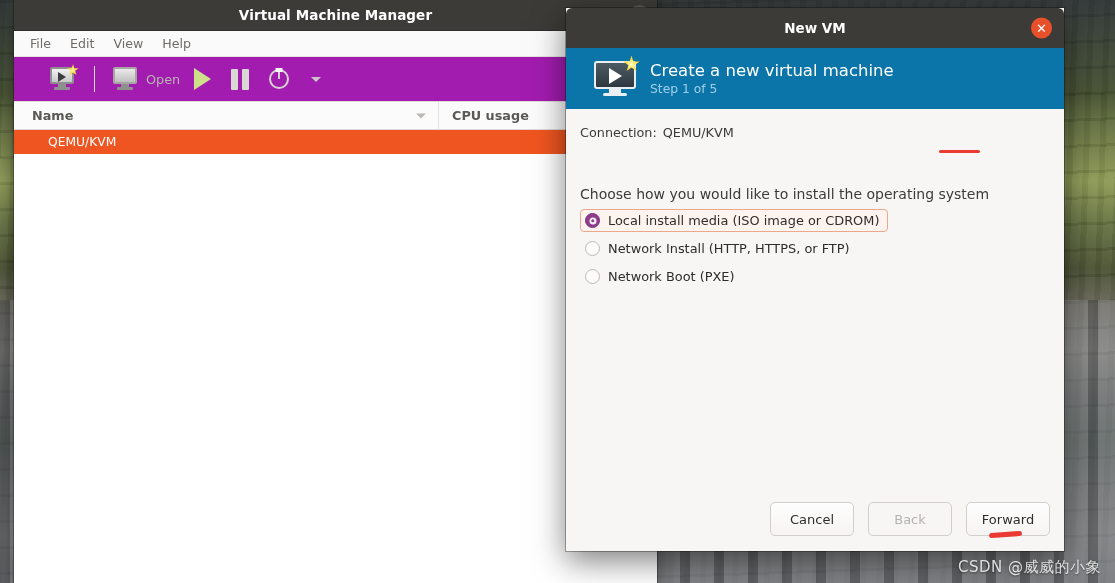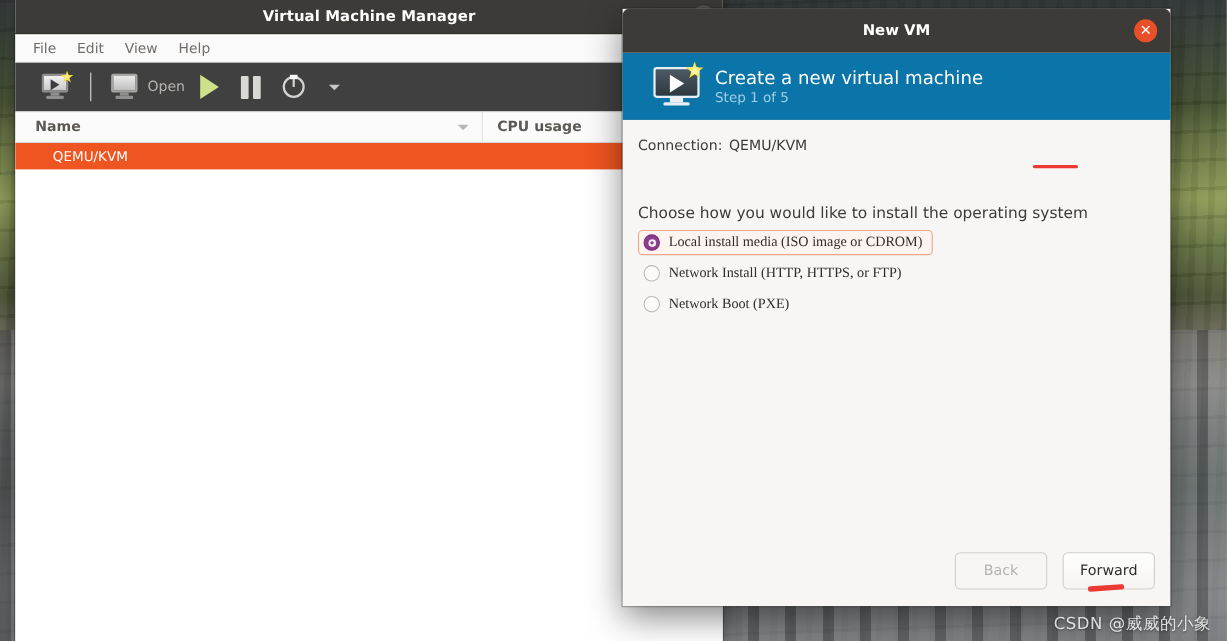--- a/index.html
+++ b/index.html
@@ -80,22 +80,22 @@
   .wbtn.close { background: #5a5852; border-radius: 50%; width: 21px; height: 21px; }
   .wbtn.close .glyph { color: #f3f1ee; font-size: 13px; font-weight: 600; }
 
   .vmm-menubar {
     height: 26px; background: #fbfafa; border-bottom: 1px solid #e6e3e0;
     display: flex; align-items: center; padding-left: 16px; gap: 19px;
   }
   .menu-item { font-size: 12.6px; color: #6f6c68; }
 
   .vmm-toolbar {
-    height: 45px; background: #404040; border-bottom: 1px solid #dedbd8;
-    display: flex; align-items: center; padding-left: 20px; gap: 0px;
+    height: 45px; background: #a21caf; border-bottom: 1px solid #dedbd8;
+    display: flex; align-items: center; padding-left: 32px; gap: 0px;
   }
   .tb-sep { width: 1px; height: 26px; background: #dddad7; margin: 0 14px; }
   .tb-btn { display: flex; align-items: center; gap: 7px; padding: 2px 4px; }
   .tb-label { font-size: 12.8px; color: #b7b4b0; }
 
   
   .ico-monitor { position: relative; width: 26px; height: 24px; }
   .ico-monitor .scr {
     position: absolute; left: 0; top: 0; width: 24px; height: 17px;
     border: 2px solid #8f8f8f; border-radius: 2px;
@@ -209,21 +209,20 @@
   .dlg-body { flex: 1; padding: 16px 18px 0 14px; position: relative; }
   .conn-line { font-size: 12.8px; color: #3d3b38; margin-bottom: 46px; }
   .conn-line .val { margin-left: 6px; }
   .prompt { font-size: 14px; color: #3d3b38; margin-bottom: 7px; }
 
   .radio-group { display: flex; flex-direction: column; gap: 5px; }
   .radio-row {
     display: flex; align-items: center; gap: 8px;
     padding: 3px 8px 3px 4px; width: fit-content; border-radius: 4px;
     border: 1.5px solid transparent;
-    font-family: Liberation Serif, serif;
   }
   .radio-row.focused { border-color: #eaa98c; background: #fdf4ef; }
   .radio-dot {
     width: 15px; height: 15px; border-radius: 50%;
     border: 1.5px solid #bdb9b5; background: #fcfbfa; position: relative; flex: none;
   }
   .radio-dot.checked { background: #8c3d8c; border-color: #7d3080; }
   .radio-dot.checked::before {
     content: ""; position: absolute; left: 50%; top: 50%; transform: translate(-50%,-50%);
     width: 7px; height: 7px; border-radius: 50%; background: #f3eef3;
@@ -382,19 +381,20 @@
       <label class="radio-row">
         <span class="radio-dot"></span>
         <span class="radio-label">Network Boot (PXE)</span>
       </label>
     </div>
 
     <div class="ann-line"></div>
   </div>
 
   <div class="dlg-footer">
+    <div class="btn">Cancel</div>
     <div class="btn disabled">Back</div>
     <div class="btn">Forward</div>
     <div class="ann-underline"></div>
   </div>
 </div>
 
 <div class="watermark">CSDN @威威的小象</div>
 
 </body></html>

